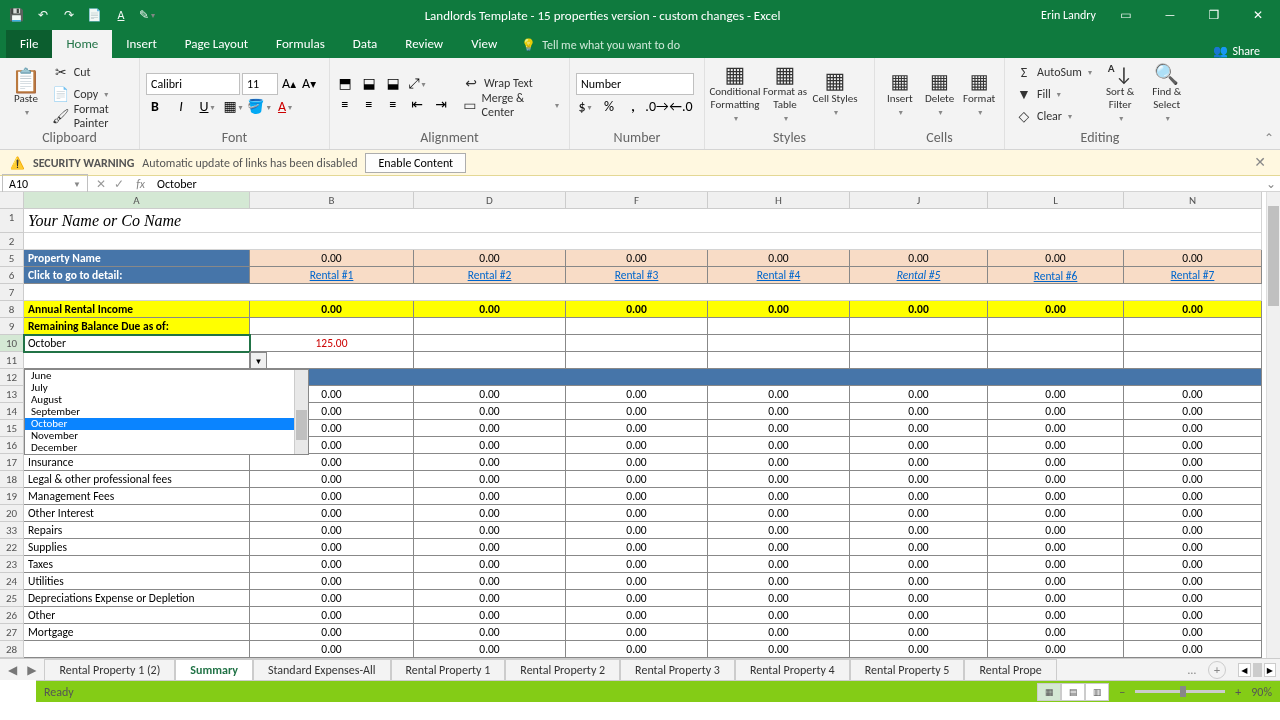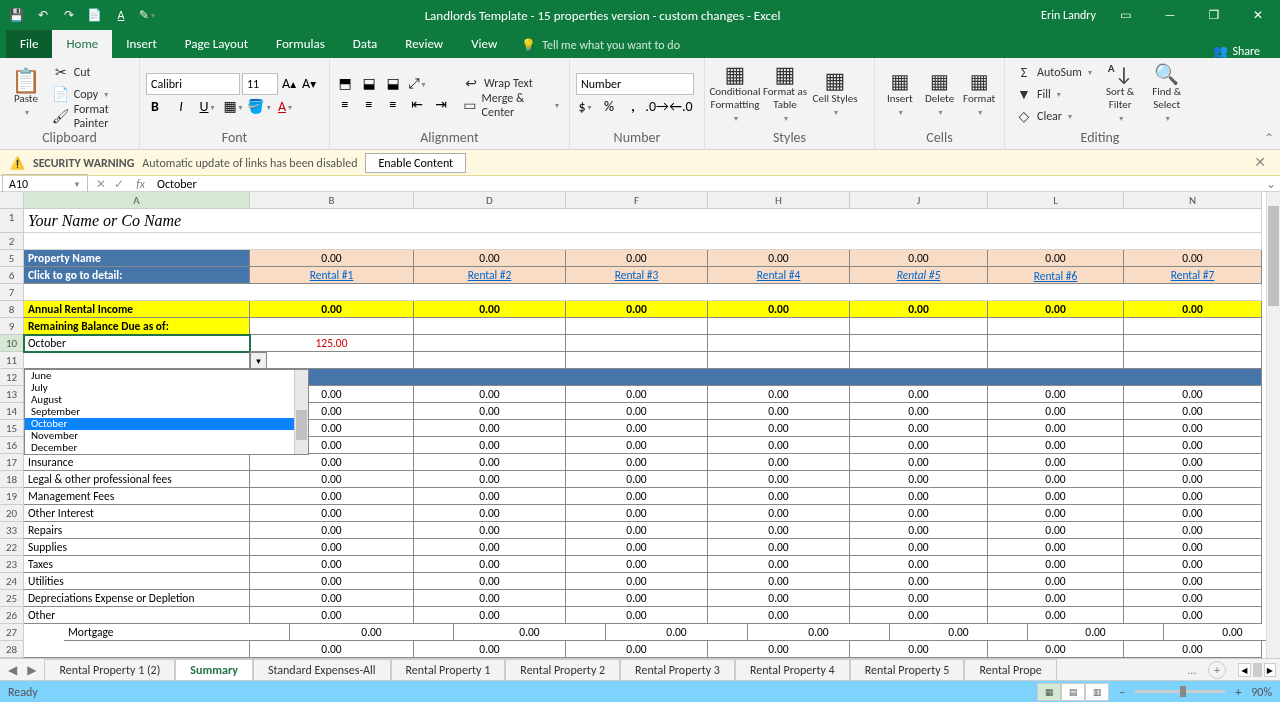--- a/index.html
+++ b/index.html
@@ -86,21 +86,21 @@
 .sheet-bar{height:22px;border-top:1px solid #ccc;display:flex;align-items:center;background:#f3f3f3;}
 .sheetNav{display:flex;padding:0 8px;gap:10px;color:#777;}
 .sheetTabs{display:flex;align-items:flex-end;overflow:hidden;flex:1;}
 .sheetTab{padding:3px 14px;border:1px solid #ccc;border-bottom:none;font-size:12px;background:#f3f3f3;white-space:nowrap;color:#333;}
 .sheetTab.active{background:#fff;border-bottom:1px solid #fff;color:#217346;font-weight:600;margin-bottom:-1px;}
 .addSheet{width:18px;height:18px;border:1px solid #ccc;border-radius:50%;margin:0 8px;text-align:center;line-height:16px;color:#888;font-size:12px;}
 .hscroll{width:46px;display:flex;gap:2px;padding:0 4px;}
 .hbtn{border:1px solid #ccc;width:14px;height:14px;background:#fff;font-size:8px;text-align:center;line-height:12px;}
 
 
-.status-bar{height:22px;background:#7dd3fc;border-top:1px solid #ccc;display:flex;align-items:center;padding:0 8px;font-size:12px;color:#555;}
+.status-bar{height:22px;background:#84cc16;border-top:1px solid #ccc;display:flex;align-items:center;padding:0 8px;font-size:12px;color:#555;margin-left:36px;}
 .status-right{margin-left:auto;display:flex;align-items:center;gap:10px;}
 .viewBtns{display:flex;gap:0;}
 .viewBtn{width:24px;height:18px;border:1px solid #ccc;background:#fff;font-size:9px;display:flex;align-items:center;justify-content:center;}
 .viewBtn.active{background:#d4e8d4;}
 .zoomSlider{width:90px;height:3px;background:#ccc;position:relative;}
 .zoomSlider::after{content:"";position:absolute;left:50%;top:-4px;width:6px;height:11px;background:#888;}
 
 .vscroll{position:absolute;right:0;top:0;bottom:0;width:14px;background:#f0f0f0;border-left:1px solid #ddd;}
 .vthumb{position:absolute;left:1px;right:1px;top:14px;height:100px;background:#c0c0c0;}
 </style>
@@ -601,21 +601,21 @@
         <div class="cell bordered" style="width: 226px;">Other</div>
         <div class="cell center bordered" style="width: 164px;">0.00</div>
         <div class="cell center bordered" style="width: 152px;">0.00</div>
         <div class="cell center bordered" style="width: 142px;">0.00</div>
         <div class="cell center bordered" style="width: 142px;">0.00</div>
         <div class="cell center bordered" style="width: 138px;">0.00</div>
         <div class="cell center bordered" style="width: 136px;">0.00</div>
         <div class="cell center bordered" style="width: 138px;">0.00</div>
       </div>
       <div class="cellRow ">
-        <div class="cell bordered" style="width: 226px; margin-left: 40px;">Mortgage</div>
+        <div class="cell bordered" style="width: 226px;">Mortgage</div>
         <div class="cell center bordered" style="width: 164px;">0.00</div>
         <div class="cell center bordered" style="width: 152px;">0.00</div>
         <div class="cell center bordered" style="width: 142px;">0.00</div>
         <div class="cell center bordered" style="width: 142px;">0.00</div>
         <div class="cell center bordered" style="width: 138px;">0.00</div>
         <div class="cell center bordered" style="width: 136px;">0.00</div>
         <div class="cell center bordered" style="width: 138px;">0.00</div>
       </div>
       <div class="cellRow ">
         <div class="cell bordered" style="width: 226px;"></div>

